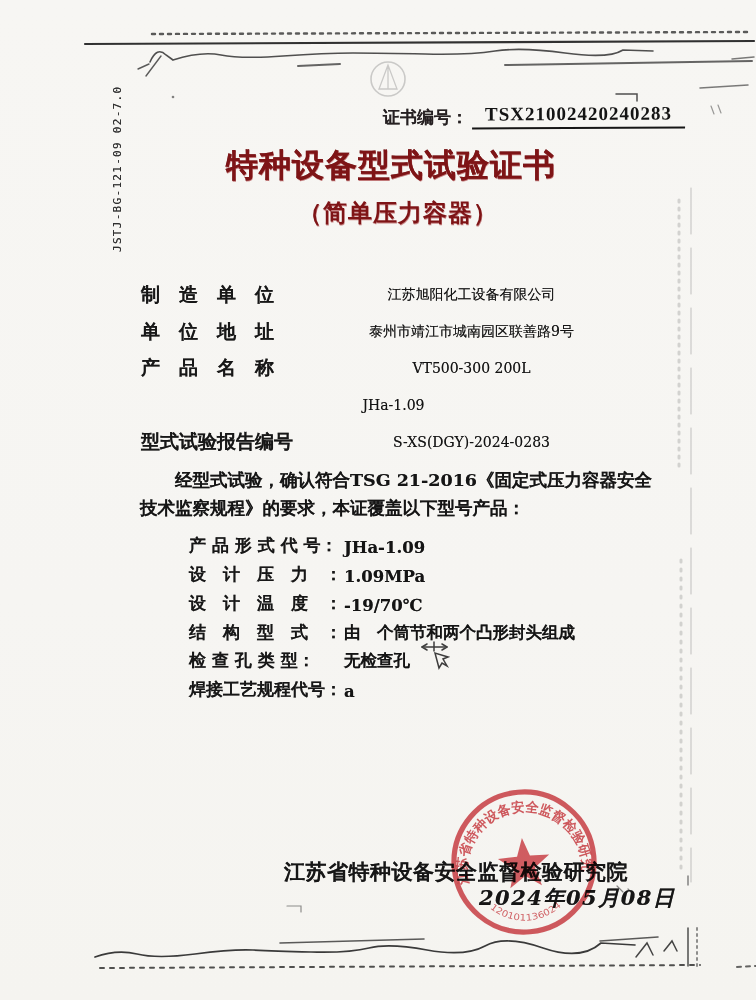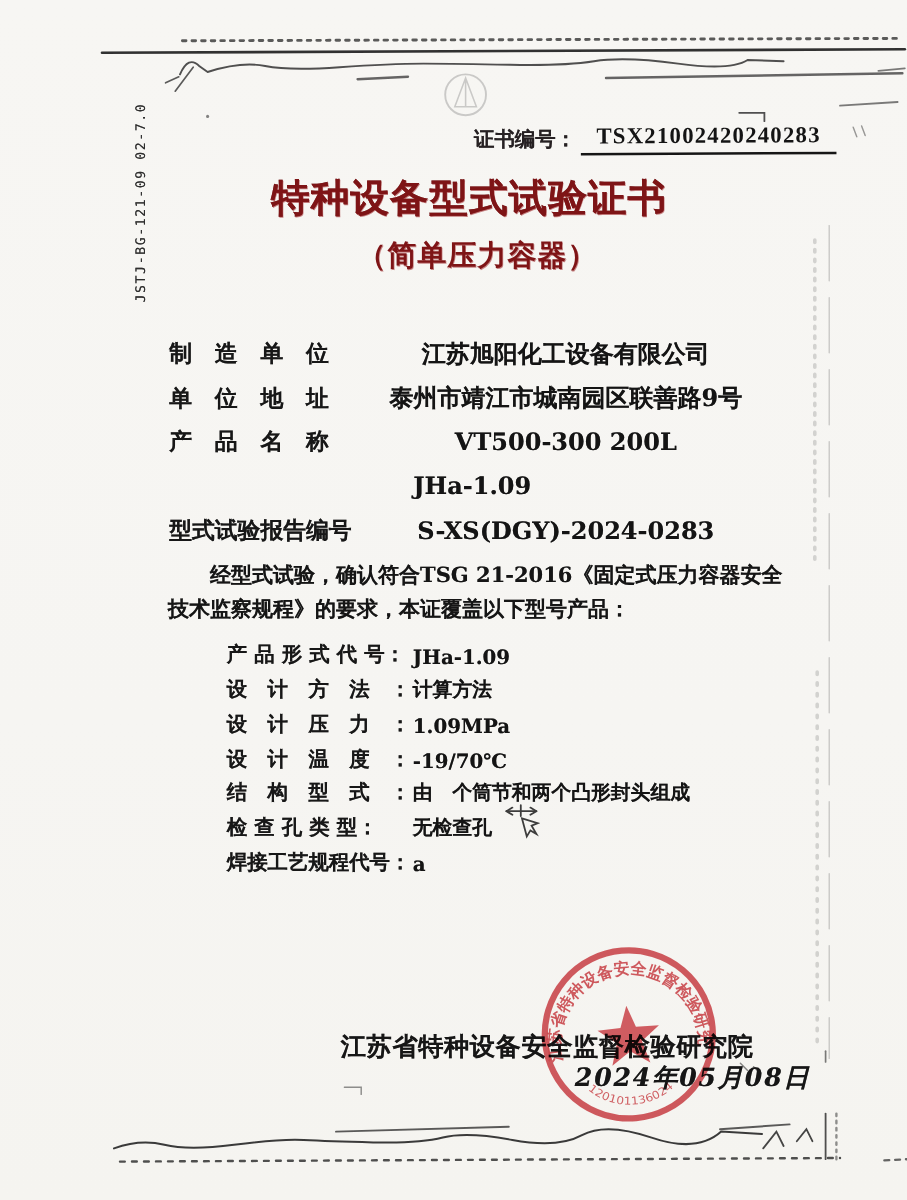--- a/index.html
+++ b/index.html
@@ -5,35 +5,35 @@
   html,body{margin:0;padding:0;background:#ffffff;}
   .page{
     position:relative;width:756px;height:1000px;overflow:hidden;
     background:linear-gradient(180deg,#f7f6f3 0%,#f6f5f2 60%,#f5f4f0 100%);
     font-family:"DejaVu Serif","Liberation Serif",serif;
     color:#1b1b1b;
   }
   .soft{text-shadow:0 0 .4px rgba(20,20,20,.6);}
   
   .certno-row{position:absolute;top:103px;left:383px;display:flex;align-items:flex-end;white-space:nowrap;}
-  .certno-label{font-size:17px;font-weight:700;color:#262022;line-height:24px;margin-left:12px;}
+  .certno-label{font-size:17px;font-weight:700;color:#262022;line-height:24px;}
   .certno-value{font-family:"Liberation Serif","DejaVu Serif",serif;font-size:19px;font-weight:600;
     letter-spacing:1px;color:#141414;border-bottom:2.2px solid #161616;padding:0 13px 2px 13px;margin-left:4px;
     transform:rotate(-.3deg);}
   .title{position:absolute;top:144px;left:0;width:756px;text-align:center;transform:translateX(13px);
     font-size:32px;font-weight:700;letter-spacing:1px;color:#7e1416;
     text-shadow:.6px .6px 0 rgba(150,18,22,.55), 0 0 .5px rgba(90,10,12,.8);}
   .subtitle{position:absolute;top:197px;left:0;width:756px;text-align:center;transform:translateX(20px);
     font-size:24px;font-weight:700;letter-spacing:1px;color:#7e1416;
     text-shadow:.5px .5px 0 rgba(150,18,22,.5);}
   
   .fields{position:absolute;top:277px;left:141px;width:505px;}
   .field-row{display:flex;align-items:center;height:36.6px;justify-content:space-between;}
   .field-label{width:156px;flex:none;font-size:19px;font-weight:700;color:#171717;white-space:nowrap;}
-  .field-value{flex:1;text-align:center;font-size:20px;font-weight:700;color:#141414;white-space:nowrap;}
+  .field-value{flex:1;text-align:center;font-size:14px;font-weight:400;color:#141414;white-space:nowrap;}
   
   .statement{position:absolute;top:467px;left:140px;width:528px;
     font-size:17.5px;font-weight:700;line-height:27.5px;text-indent:2em;color:#151515;}
   
   .details{position:absolute;top:528px;left:189px;width:460px;}
   .detail-row{display:flex;align-items:flex-end;height:28.9px;position:relative;}
   .detail-label{width:153px;flex:none;font-size:17px;font-weight:700;color:#171717;white-space:nowrap;}
   .detail-value{font-size:16.5px;font-weight:600;color:#141414;white-space:nowrap;margin-left:2px;}
   .cursor-art{margin-left:10px;margin-top:-6px;opacity:.85;}
   
@@ -123,24 +123,20 @@
   </div>
 
   <div class="statement soft">经型式试验，确认符合TSG 21-2016《固定式压力容器安全技术监察规程》的要求，本证覆盖以下型号产品：</div>
 
   <div class="details">
     <div class="detail-row">
       <span class="detail-label soft">产 品 形 式 代 号：</span>
       <span class="detail-value soft">JHa-1.09</span>
     </div>
     <div class="detail-row">
-      <span class="detail-label soft">设　计　方　法　：</span>
-      <span class="detail-value soft">计算方法</span>
-    </div>
-    <div class="detail-row">
       <span class="detail-label soft">设　计　压　力　：</span>
       <span class="detail-value soft">1.09MPa</span>
     </div>
     <div class="detail-row">
       <span class="detail-label soft">设　计　温　度　：</span>
       <span class="detail-value soft">-19/70℃</span>
     </div>
     <div class="detail-row">
       <span class="detail-label soft">结　构　型　式　：</span>
       <span class="detail-value soft">由　个筒节和两个凸形封头组成</span>

